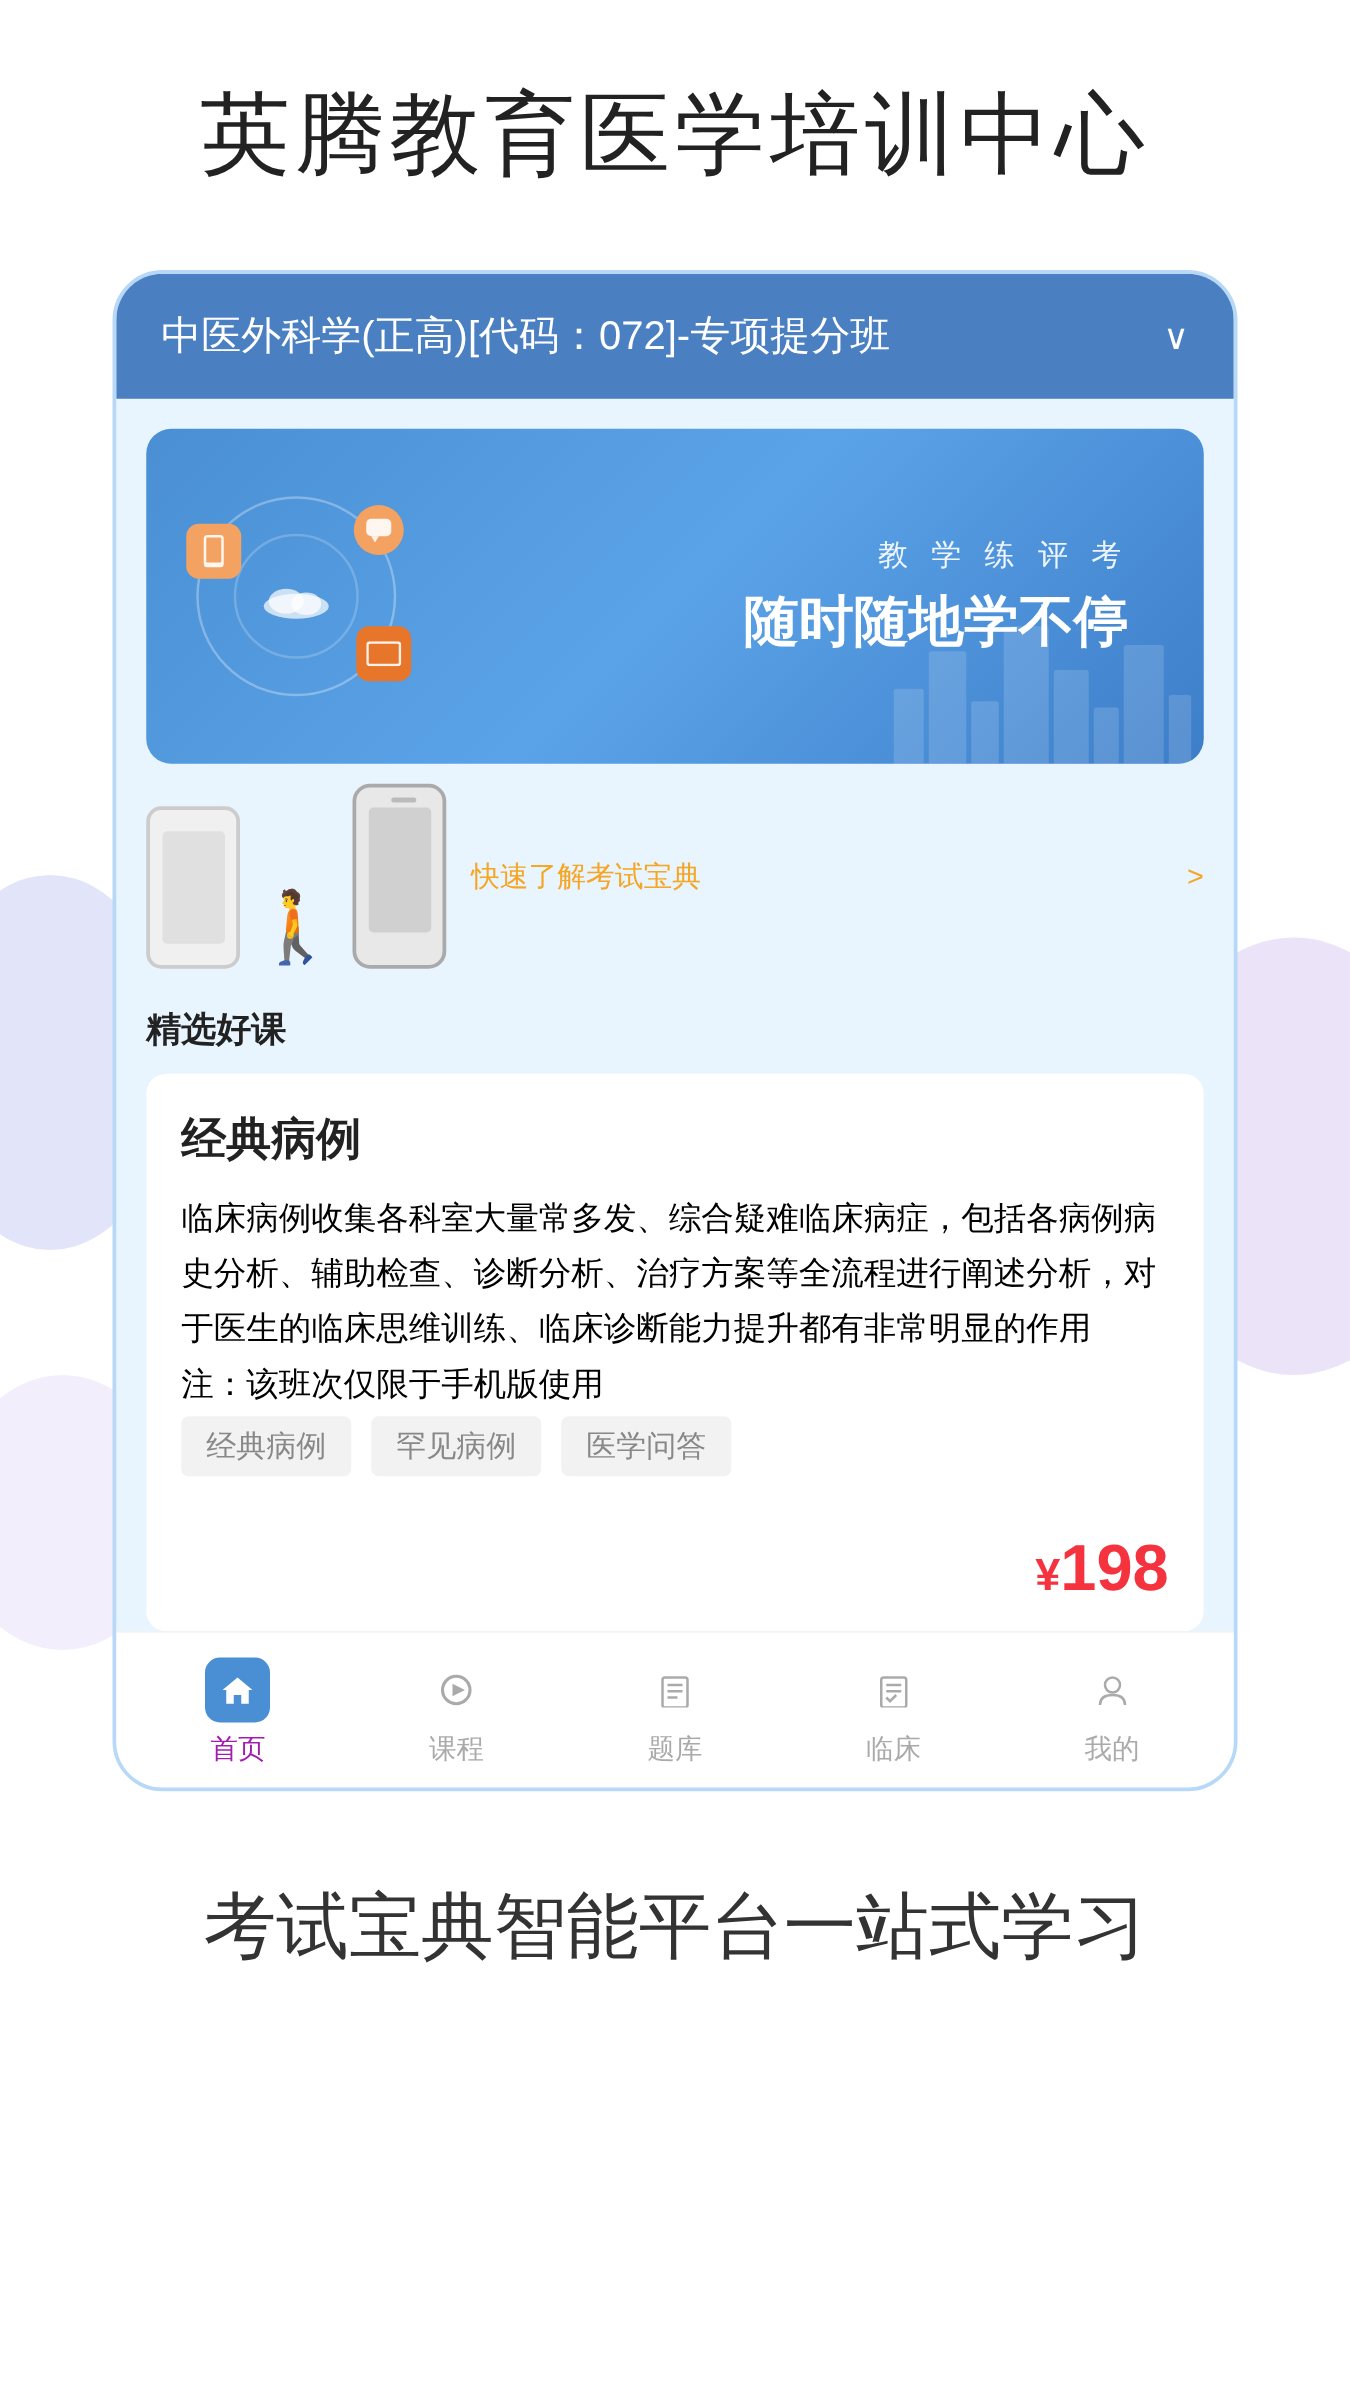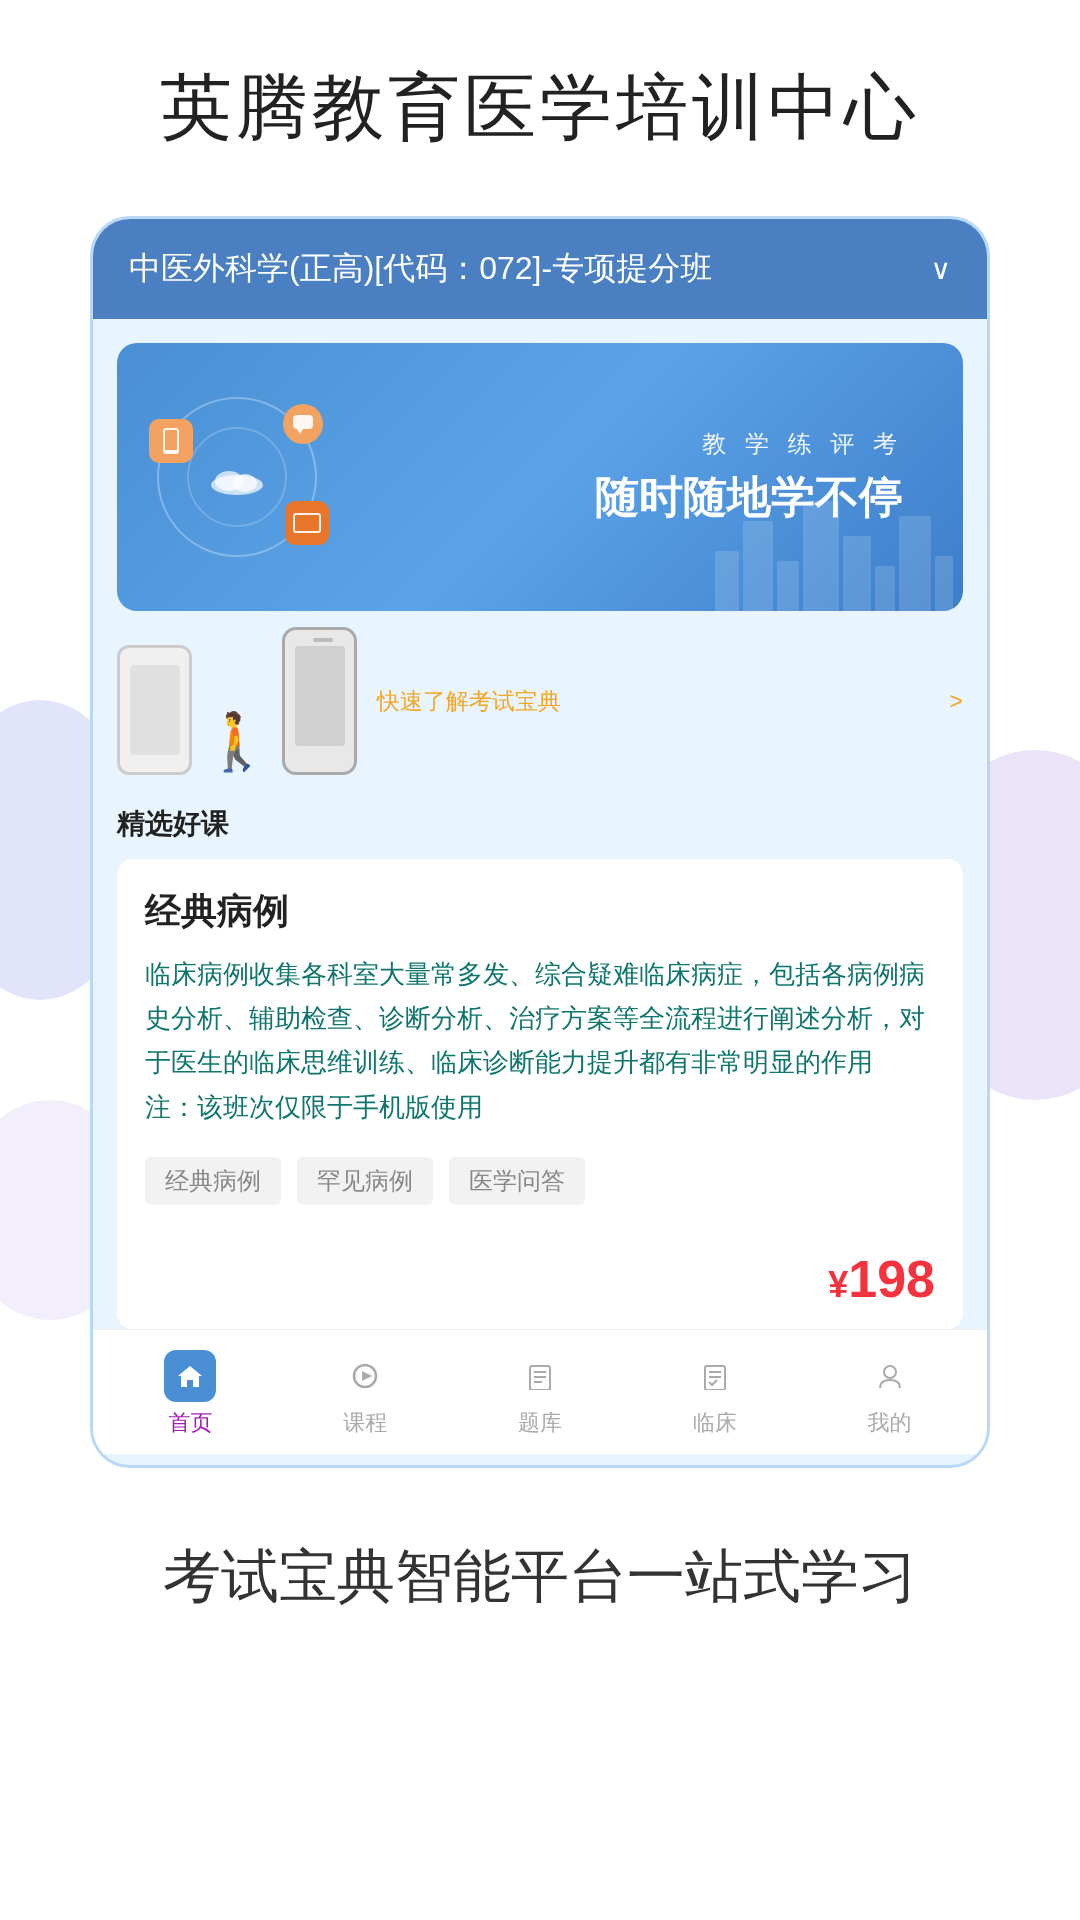--- a/index.html
+++ b/index.html
@@ -64,21 +64,21 @@
 
     
     .phone-card {
       position: relative;
       z-index: 1;
       margin: 20px 90px;
       background: #e8f4fe;
       border-radius: 40px;
       border: 3px solid #b8d8f8;
       overflow: hidden;
-      padding-bottom: 11px;
+      padding-bottom: 0;
     }
 
     
     .course-header {
       background: #4a7fc1;
       padding: 28px 36px;
       display: flex;
       align-items: center;
       justify-content: space-between;
       border-radius: 0;
@@ -230,23 +230,23 @@
       padding: 28px 28px 20px;
     }
     .course-card-title {
       font-size: 36px;
       font-weight: 700;
       color: #222;
       margin-bottom: 16px;
     }
     .course-card-desc {
       font-size: 26px;
-      color: #0f766e;
+      color: #000000;
       line-height: 1.7;
-      margin-bottom: 28px;
+      margin-bottom: 4px;
     }
     .course-tags {
       display: flex;
       gap: 16px;
       margin-bottom: 20px;
       flex-wrap: wrap;
     }
     .course-tag {
       padding: 8px 20px;
       background: #f2f2f2;

